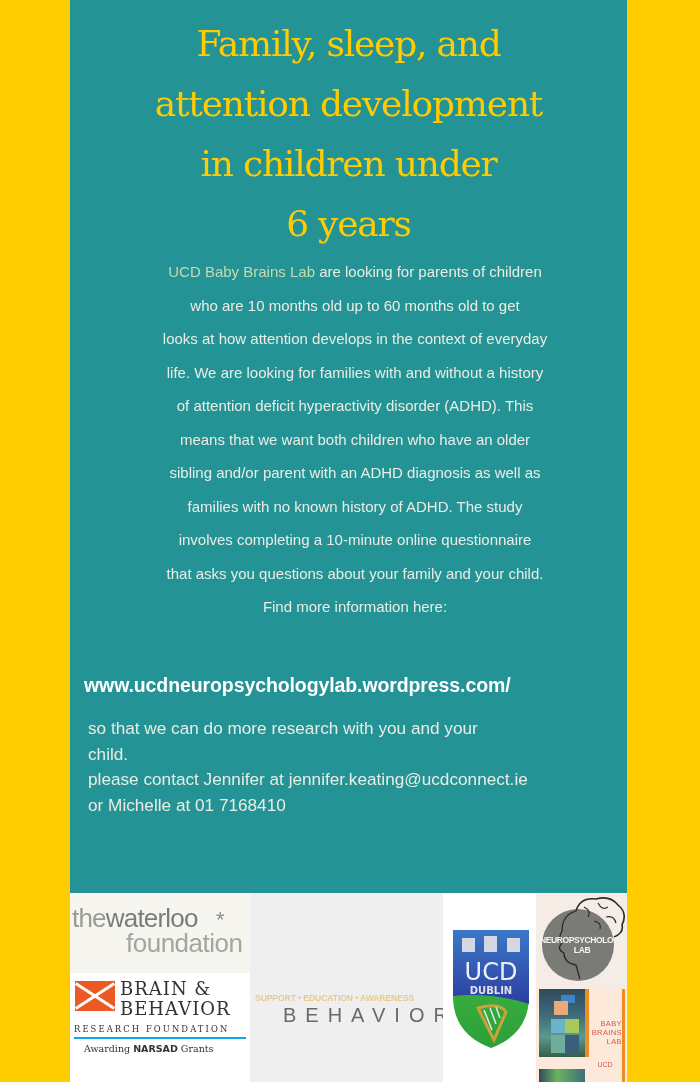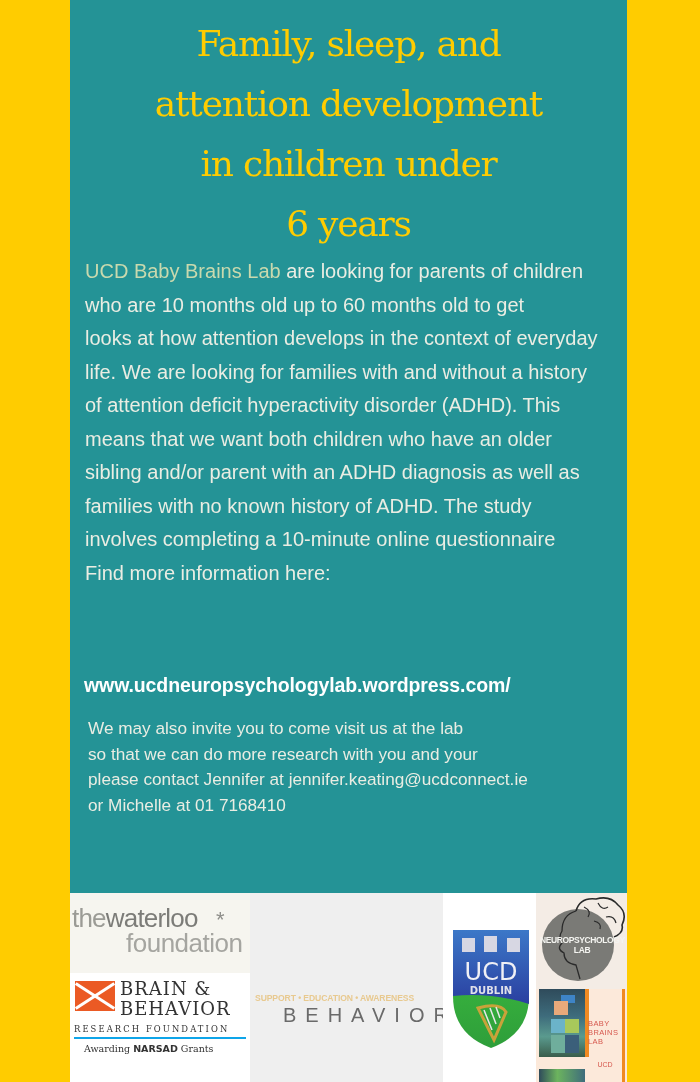--- a/index.html
+++ b/index.html
@@ -25,22 +25,23 @@
       font-size: 36px;
       line-height: 60px;
       letter-spacing: -1.2px;
     }
     .title span { display: block; }
     .body-text {
       position: absolute;
       left: 15px; top: 255px; width: 540px;
       color: #EAEDE3;
       font-family: "Liberation Sans", sans-serif;
-      font-size: 20px;
+      font-size: 15px;
       line-height: 33.5px;
+      text-align: center;
     }
     .body-text .line { display: block; white-space: nowrap; }
     .hl { color: #C9D9AE; }
     .url {
       position: absolute;
       left: 14px; top: 670px; width: 540px;
       color: #FFFFFF;
       font-weight: bold;
       font-size: 19.5px;
       line-height: 30px;
@@ -159,21 +160,21 @@
     .babybrains .blk4 { position:absolute; left:26px; top:30px; width:14px; height:14px; background:#A8C85B; }
     .babybrains .blk5 { position:absolute; left:12px; top:46px; width:14px; height:18px; background:#6FAE9C; }
     .babybrains .blk6 { position:absolute; left:26px; top:46px; width:14px; height:18px; background:#3B5F7A; }
     .babybrains .bar {
       position: absolute; left: 49px; top: 0; width: 4px; height: 68px; background: #F08A22;
     }
     .babybrains .bar2 {
       position: absolute; left: 86px; top: 0; width: 3px; height: 93px; background: #F08A22;
     }
     .babybrains .lbl {
-      position: absolute; left: 52px; top: 30px; width: 34px; text-align: left;
+      position: absolute; left: 52px; top: 30px; width: 34px; text-align: right;
       font-size: 7.5px; line-height: 9px; color: #D6584E; letter-spacing: 0.4px;
     }
     .babybrains .ucdlbl {
       position: absolute; left: 52px; top: 72px; width: 34px; text-align: center;
       font-size: 7px; color: #D6584E;
     }
     .babybrains .photo2 {
       position: absolute; left: 3px; top: 80px; width: 46px; height: 13px;
       background: linear-gradient(90deg, #2F4B5B, #6CB45E 40%, #3E6C7C);
     }
@@ -192,28 +193,29 @@
   <div class="body-text">
     <span class="line"><span class="hl">UCD Baby Brains Lab</span><span> are looking for parents of children</span></span>
     <span class="line">who are 10 months old up to 60 months old to get</span>
     <span class="line">looks at how attention develops in the context of everyday</span>
     <span class="line">life. We are looking for families with and without a history</span>
     <span class="line">of attention deficit hyperactivity disorder (ADHD). This</span>
     <span class="line">means that we want both children who have an older</span>
     <span class="line">sibling and/or parent with an ADHD diagnosis as well as</span>
     <span class="line">families with no known history of ADHD. The study</span>
     <span class="line">involves completing a 10-minute online questionnaire</span>
+    <span class="line">that asks you questions about your family and your child.</span>
     <span class="line">Find more information here:</span>
   </div>
 
   <div class="url">www.ucdneuropsychologylab.wordpress.com/</div>
 
   <div class="body2">
-    <span class="line">We may also invite you to come visit us at the lab</span>
     <span class="line">so that we can do more research with you and your</span>
+    <span class="line">child.</span>
     <span class="line">please contact Jennifer at jennifer.keating@ucdconnect.ie</span>
     <span class="line">or Michelle at 01 7168410</span>
   </div>
 </div>
 
 <div class="logos">
   <div class="logo waterloo">
     <div class="w1"><span>the</span><span style="color:#7c7c78">waterloo</span></div>
     <div class="ast">*</div>
     <div class="w2">foundation</div>

